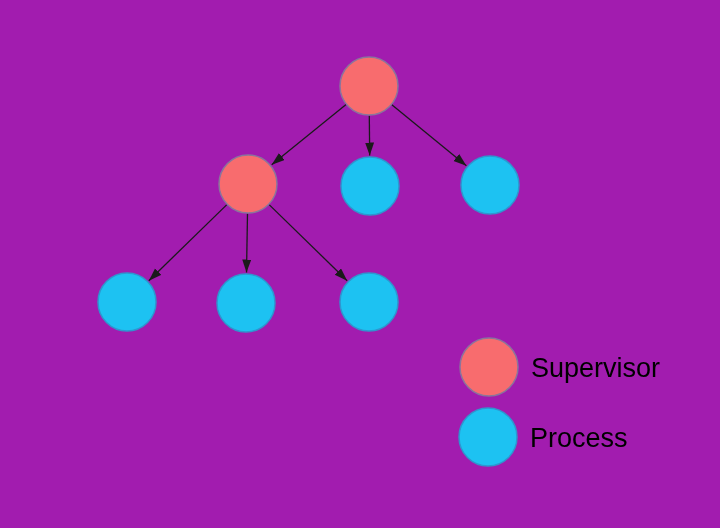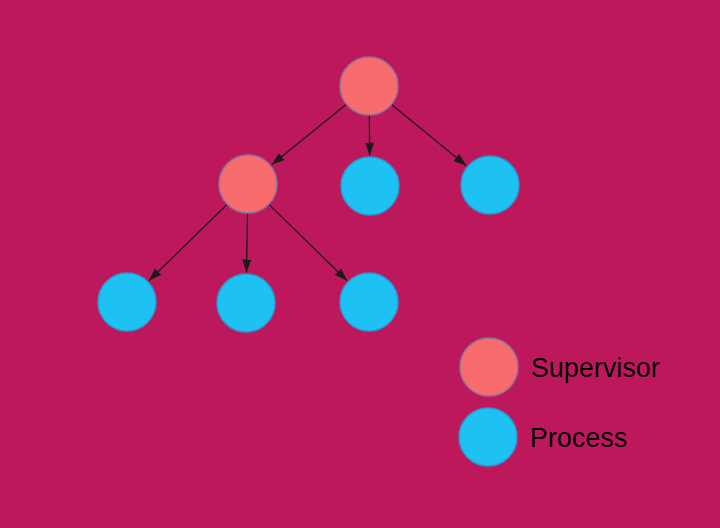--- a/index.html
+++ b/index.html
@@ -5,21 +5,21 @@
   html, body {
     margin: 0;
     padding: 0;
     background: #ffffff;
     font-family: "Liberation Sans", sans-serif;
   }
   #app {
     position: relative;
     width: 720px;
     height: 528px;
-    background: #be185d;
+    background: #a21caf;
     overflow: hidden;
   }
   #diagram-svg {
     position: absolute;
     left: 0;
     top: 0;
     width: 720px;
     height: 528px;
   }
   text.legend-label {

